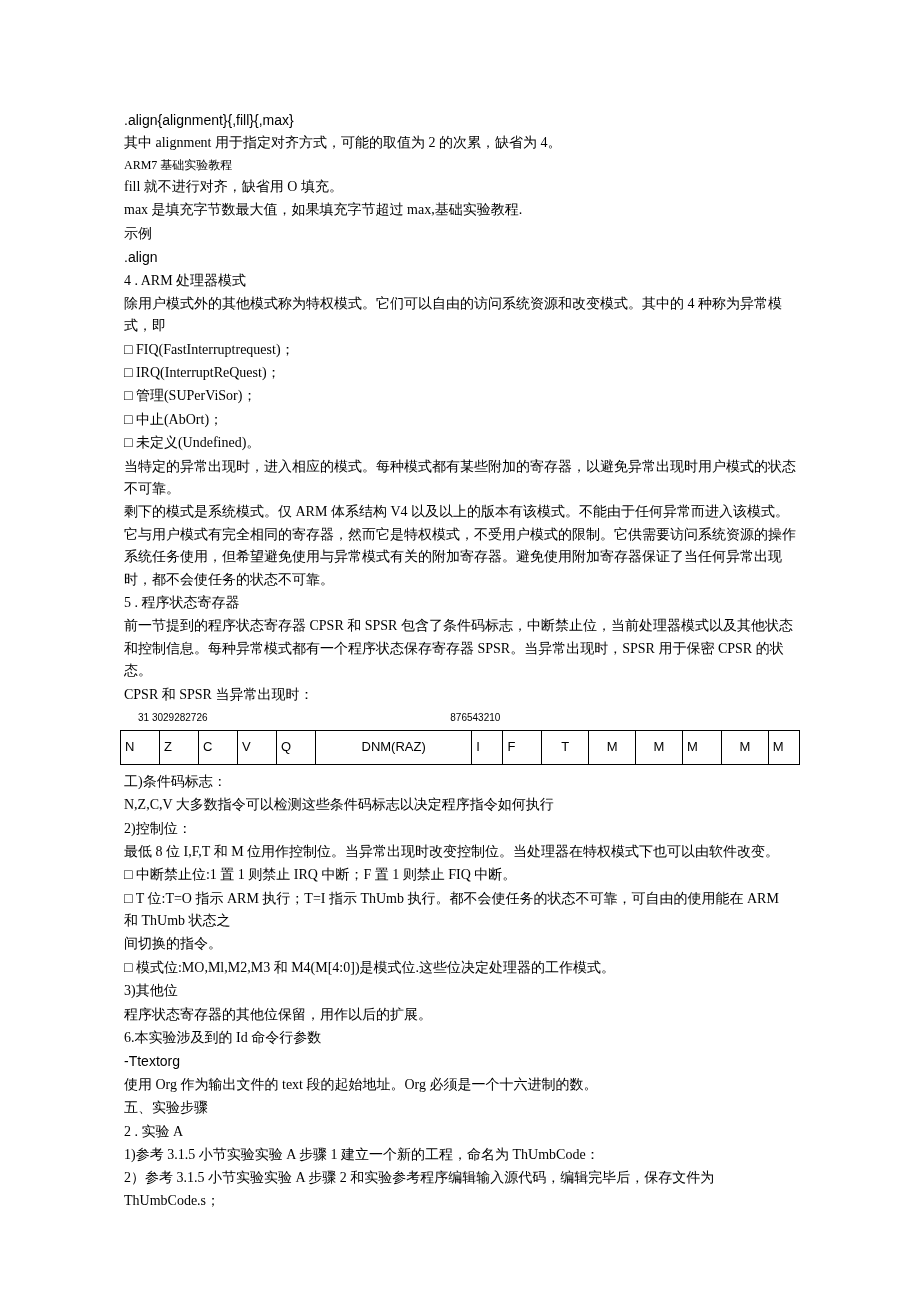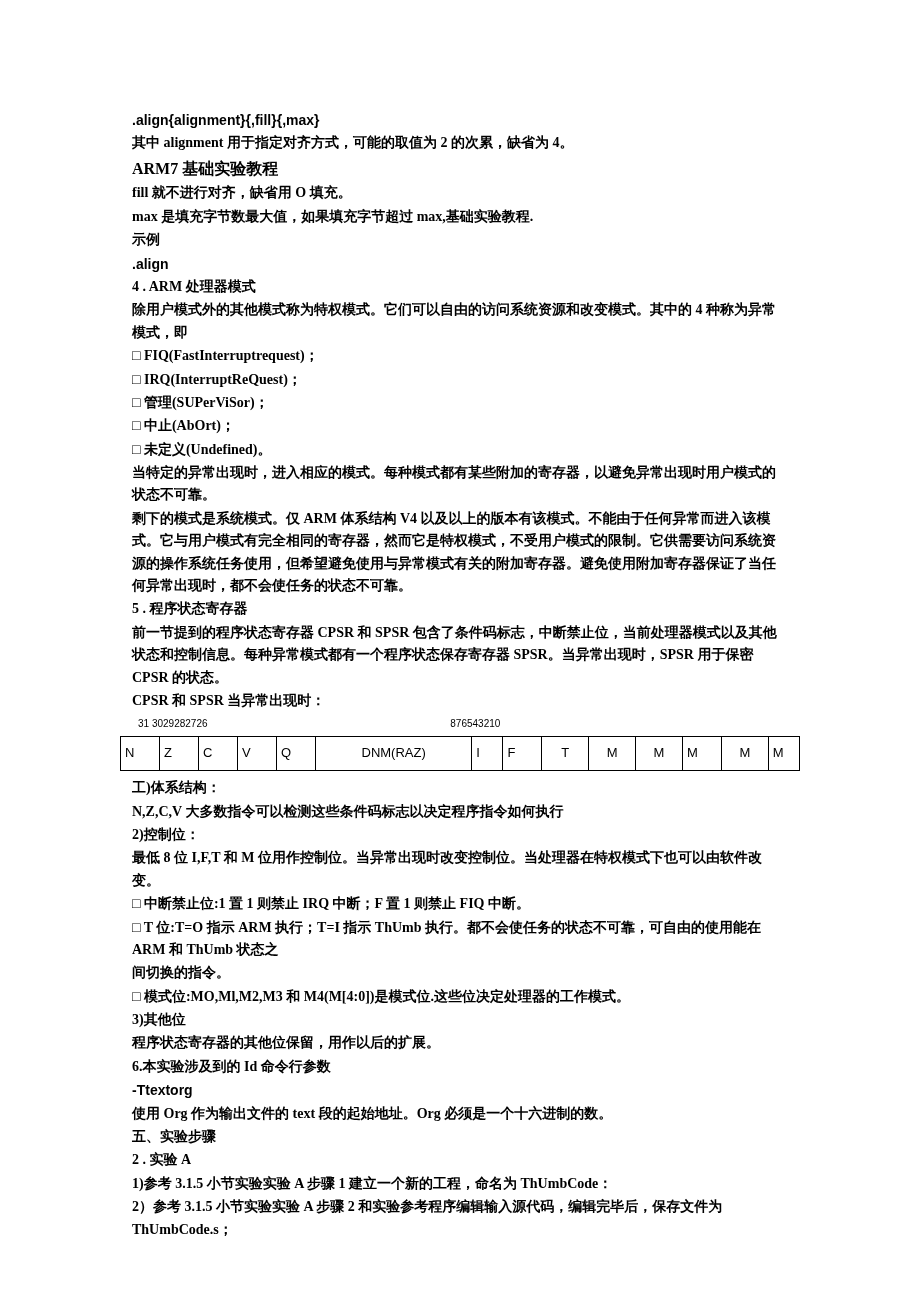--- a/index.html
+++ b/index.html
@@ -6,22 +6,22 @@
     font-family: "SimSun", "Microsoft YaHei", serif;
     font-size: 14px;
     line-height: 1.6;
     color: #000;
     background: #fff;
     margin: 0;
     padding: 108px 120px 40px 120px;
     width: 920px;
     box-sizing: border-box;
   }
-  .line { margin: 1px 12px; font-weight: bold; }
-  .small { font-size: 16px; }
+  .line { margin: 1px 4px; }
+  .small { font-size: 12px; }
   .sans { font-family: Arial, "Microsoft YaHei", sans-serif; }
   table {
     border-collapse: collapse;
     margin-top: 4px;
     margin-bottom: 6px;
     width: 100%;
   }
   td {
     border: 1px solid #000;
     padding: 6px 4px;
@@ -80,21 +80,21 @@
     <td class="center" style="width:6%">T</td>
     <td class="center" style="width:6%">M</td>
     <td class="center" style="width:6%">M</td>
     <td style="width:5%">M</td>
     <td class="center" style="width:6%">M</td>
     <td style="width:4%">M</td>
   </tr>
 </tbody>
   </table>
 
-<div class="line">工)体系结构：</div>
+<div class="line">工)条件码标志：</div>
 <div class="line">N,Z,C,V 大多数指令可以检测这些条件码标志以决定程序指令如何执行</div>
 <div class="line">2)控制位：</div>
 <div class="line">最低 8 位 I,F,T 和 M 位用作控制位。当异常出现时改变控制位。当处理器在特权模式下也可以由软件改变。</div>
 <div class="line">□ 中断禁止位:1 置 1 则禁止 IRQ 中断；F 置 1 则禁止 FIQ 中断。</div>
 <div class="line">□ T 位:T=O 指示 ARM 执行；T=I 指示 ThUmb 执行。都不会使任务的状态不可靠，可自由的使用能在 ARM 和 ThUmb 状态之</div>
 <div class="line">间切换的指令。</div>
 <div class="line">□ 模式位:MO,Ml,M2,M3 和 M4(M[4:0])是模式位.这些位决定处理器的工作模式。</div>
 <div class="line">3)其他位</div>
 <div class="line">程序状态寄存器的其他位保留，用作以后的扩展。</div>
 <div class="line">6.本实验涉及到的 Id 命令行参数</div>

